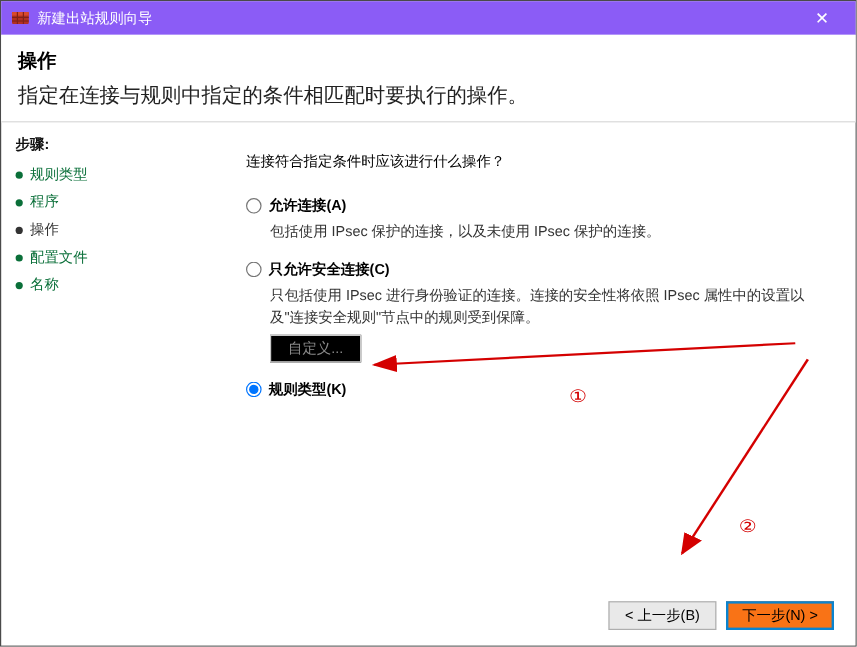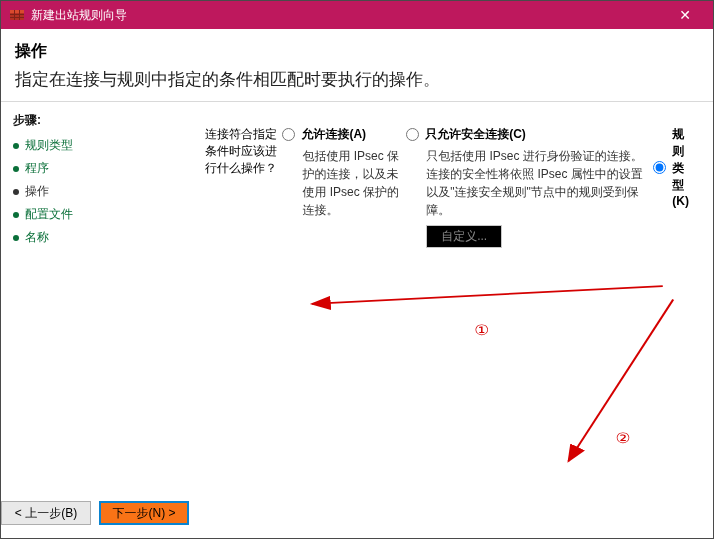--- a/index.html
+++ b/index.html
@@ -17,21 +17,21 @@
     height: 539px;
     background: #fff;
     border: 1px solid #4a4a4a;
     box-sizing: border-box;
     display: flex;
     flex-direction: column;
     position: relative;
   }
   .titlebar {
     height: 28px;
-    background: #be185d;
+    background: #8b5cf6;
     color: #fff;
     display: flex;
     align-items: center;
     padding: 0 8px;
     flex-shrink: 0;
   }
   .titlebar .app-icon {
     width: 16px;
     height: 16px;
     margin-right: 6px;
@@ -100,21 +100,21 @@
     font-weight: 400;
   }
   .step.current .bullet { background: #333; }
 
   .content {
     flex: 1;
     position: relative;
     padding: 24px 24px 10px 24px;
     box-sizing: border-box;
     display: flex;
-    flex-direction: row;
+    flex-direction: column;
   }
   .content .question {
     font-size: 12px;
     margin-bottom: 20px;
   }
   .option {
     margin-bottom: 14px;
   }
   .option .row {
     display: flex;
@@ -140,20 +140,21 @@
     color: #8a8a8a;
     background: #000000;
     border: 1px solid #c8c8c8;
     cursor: default;
   }
 
   .footer {
     height: 50px;
     display: flex;
     align-items: center;
+    justify-content: flex-end;
     gap: 8px;
     padding-right: 18px;
     flex-shrink: 0;
   }
   .btn {
     min-width: 90px;
     height: 24px;
     padding: 0 10px;
     font-size: 12px;
     background: #e9e9e9;

